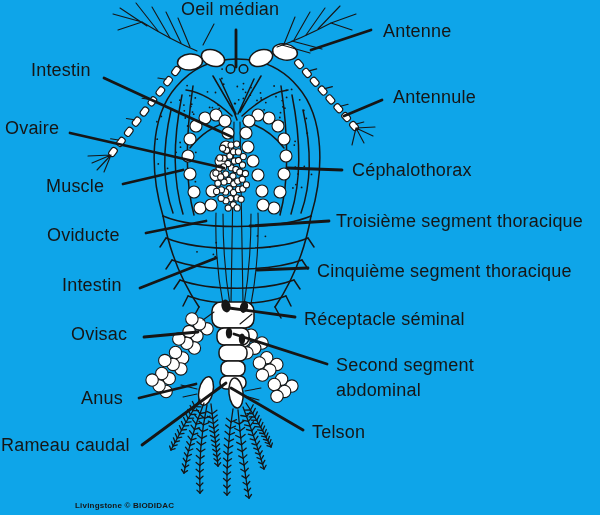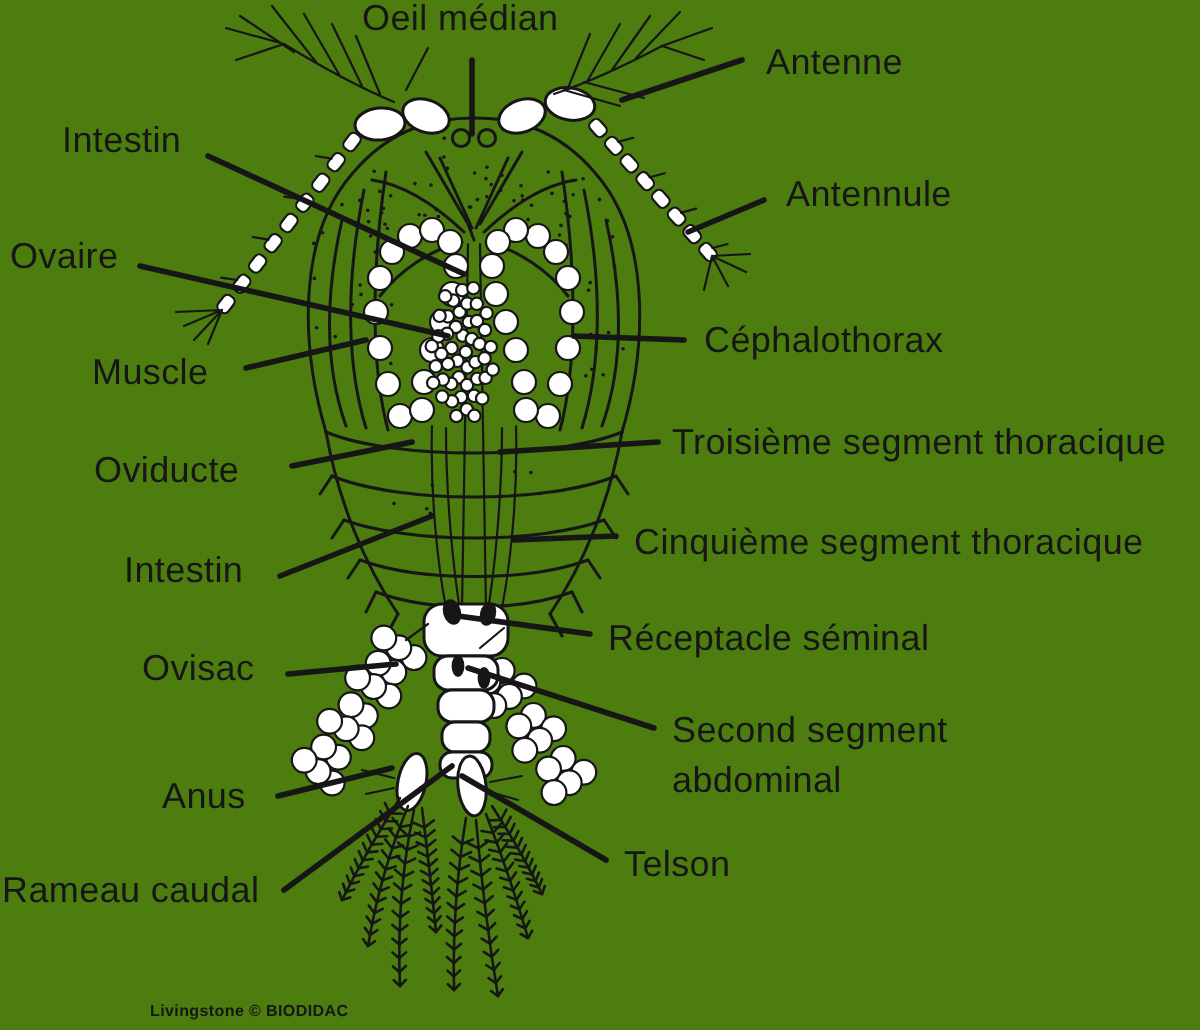--- a/index.html
+++ b/index.html
@@ -1,17 +1,17 @@
 <!DOCTYPE html>
 <html><head>
 <meta charset="utf-8">
 <style>
   html,body{margin:0;padding:0;background:#ffffff;}
   .stage{
-    position:relative;width:600px;height:515px;background:#4d7c0f;overflow:hidden;
+    position:relative;width:600px;height:515px;background:#0ea5e9;overflow:hidden;
     font-family:"Liberation Sans", sans-serif;
   }
   svg{display:block;}
   .lbl{
     font-family:"Liberation Sans", sans-serif;
     font-size:18px;
     fill:#161616;
     letter-spacing:.2px;
   }
   .credit{

